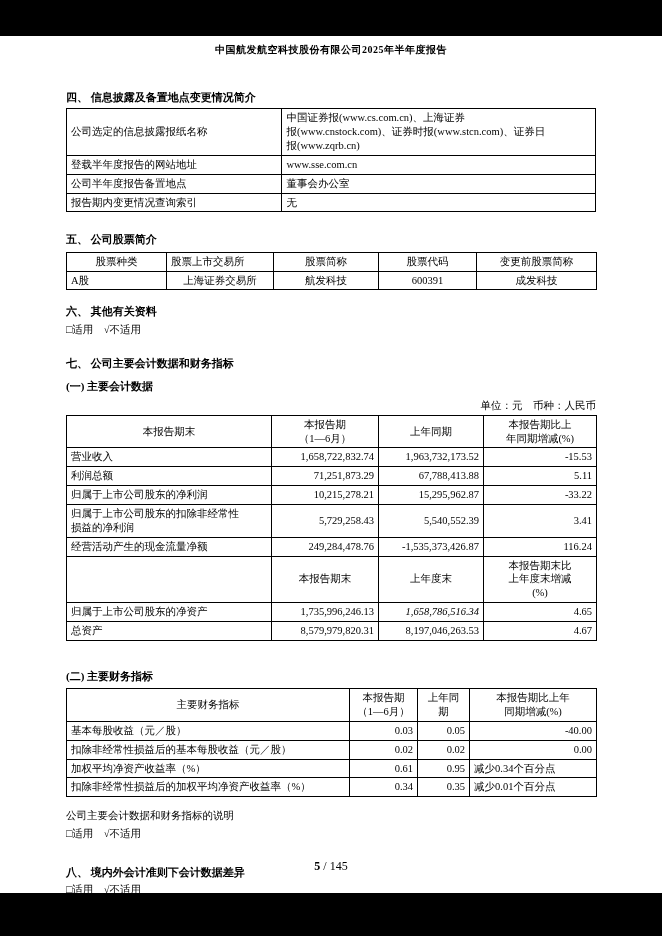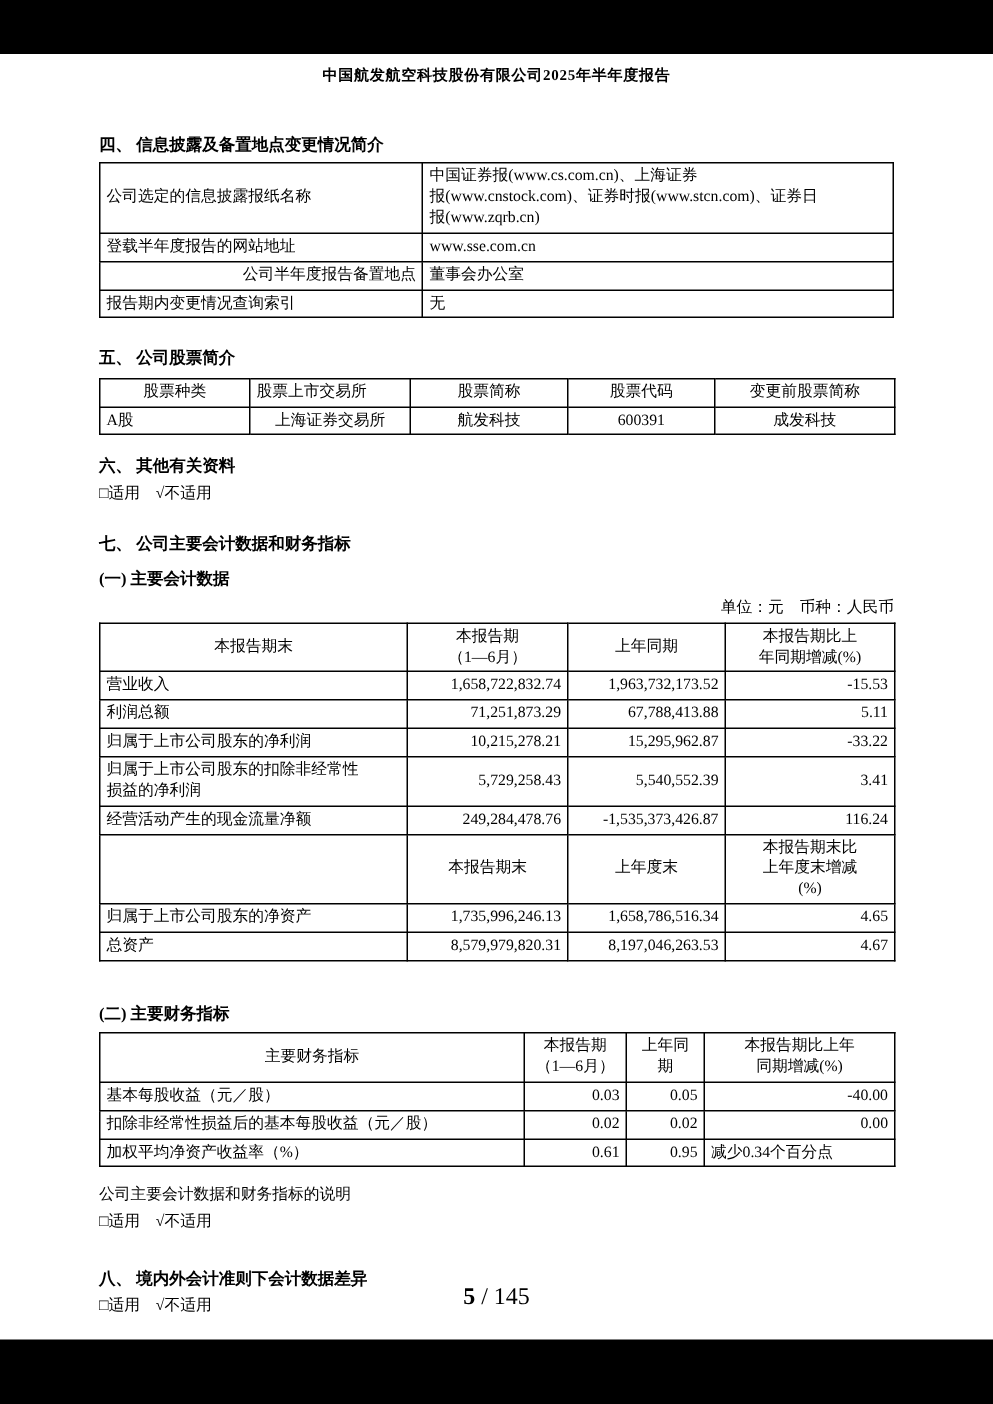--- a/index.html
+++ b/index.html
@@ -63,21 +63,21 @@
   .mt8  { margin-top: 8px; }
   .mt12 { margin-top: 12px; }
   .mt14 { margin-top: 14px; }
   .mt20 { margin-top: 20px; }
   .mt24 { margin-top: 24px; }
   .mt28 { margin-top: 28px; }
   .page-footer {
     position: absolute;
     bottom: 62px; left: 0; width: 100%;
     text-align: center;
-    font-size: 16px;
+    font-size: 12px;
     white-space: pre;
   }
   .page-footer .cur { font-weight: bold; }
 </style>
 </head>
 <body>
 
 <div class="page">
   <div class="bar top"></div>
   <div class="doc-header">中国航发航空科技股份有限公司2025年半年度报告</div>
@@ -94,21 +94,21 @@
             <td style="text-align: left;">公司选定的信息披露报纸名称</td>
             <td style="text-align: left;">中国证券报(www.cs.com.cn)、上海证券
 报(www.cnstock.com)、证券时报(www.stcn.com)、证券日
 报(www.zqrb.cn)</td>
           </tr>
           <tr>
             <td style="text-align: left;">登载半年度报告的网站地址</td>
             <td style="text-align: left;">www.sse.com.cn</td>
           </tr>
           <tr>
-            <td style="text-align: right;">公司半年度报告备置地点</td>
+            <td style="text-align: left;">公司半年度报告备置地点</td>
             <td style="text-align: left;">董事会办公室</td>
           </tr>
           <tr>
             <td style="text-align: left;">报告期内变更情况查询索引</td>
             <td style="text-align: left;">无</td>
           </tr>
         </tbody>
       </table>
 
     <p class="h-sec mt20">五、 公司股票简介</p>
@@ -195,21 +195,21 @@
             <td style="text-align: center;"></td>
             <td style="text-align: center;">本报告期末</td>
             <td style="text-align: center;">上年度末</td>
             <td style="text-align: center;">本报告期末比
 上年度末增减
 (%)</td>
           </tr>
           <tr>
             <td style="text-align: left;">归属于上市公司股东的净资产</td>
             <td style="text-align: right;">1,735,996,246.13</td>
-            <td style="text-align: right;">1,658,786,516.34</td>
+            <td style="text-align: right; font-style: italic;">1,658,786,516.34</td>
             <td style="text-align: right;">4.65</td>
           </tr>
           <tr>
             <td style="text-align: left;">总资产</td>
             <td style="text-align: right;">8,579,979,820.31</td>
             <td style="text-align: right;">8,197,046,263.53</td>
             <td style="text-align: right;">4.67</td>
           </tr>
         </tbody>
       </table>
@@ -243,20 +243,26 @@
             <td style="text-align: right;">0.02</td>
             <td style="text-align: right;">0.02</td>
             <td style="text-align: right;">0.00</td>
           </tr>
           <tr>
             <td style="text-align: left; margin-left: 26px;">加权平均净资产收益率（%）</td>
             <td style="text-align: right;">0.61</td>
             <td style="text-align: right;">0.95</td>
             <td style="text-align: left;">减少0.34个百分点</td>
           </tr>
+          <tr>
+            <td style="text-align: left;">扣除非经常性损益后的加权平均净资产收益率（%）</td>
+            <td style="text-align: right;">0.34</td>
+            <td style="text-align: right;">0.35</td>
+            <td style="text-align: left;">减少0.01个百分点</td>
+          </tr>
         </tbody>
       </table>
 
     <p class="txt mt12">公司主要会计数据和财务指标的说明</p>
     <p class="txt mt4">□适用　√不适用</p>
 
     <p class="h-sec mt24">八、 境内外会计准则下会计数据差异</p>
     <p class="txt mt4">□适用　√不适用</p>
   </div>
 

